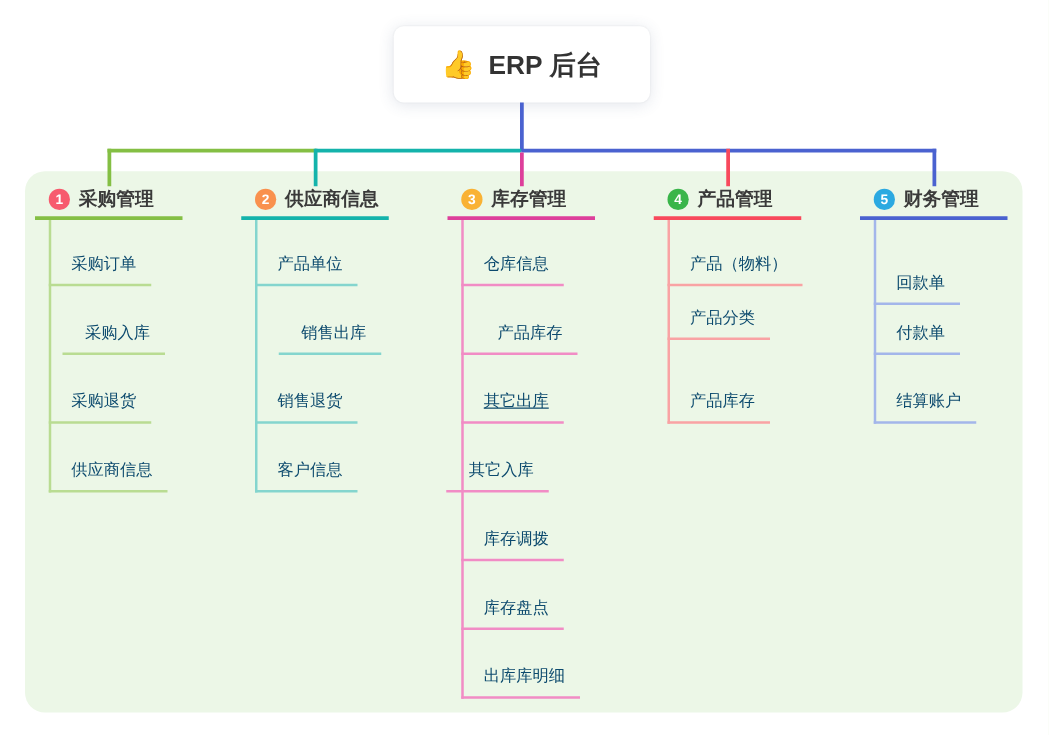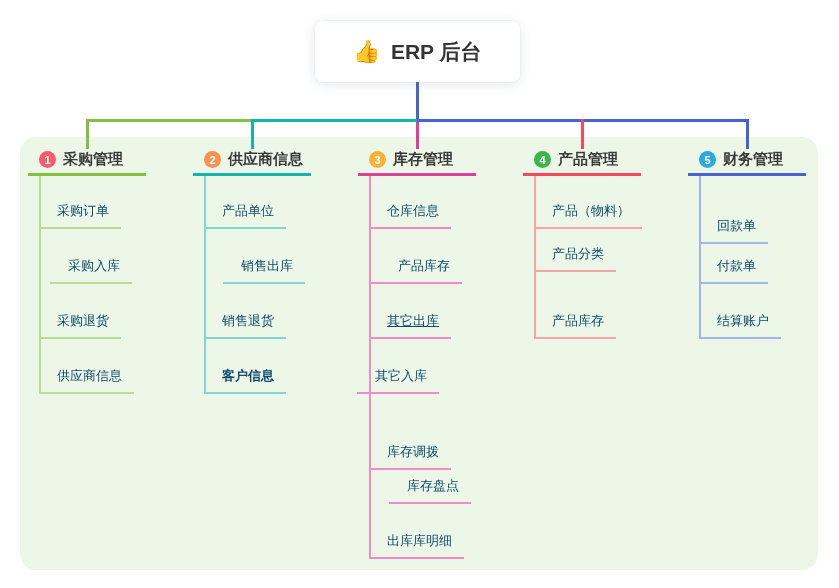--- a/index.html
+++ b/index.html
@@ -82,32 +82,32 @@
     <div class="abs child-item" style="left: 39px; top: 312px; border-bottom-color: rgb(185, 220, 146);">采购退货</div>
     <div class="abs child-item" style="left: 39px; top: 367px; border-bottom-color: rgb(185, 220, 146);">供应商信息</div>
     <div class="abs branch-header" style="left: 193px; border-bottom-color: rgb(20, 179, 171);">
       <span class="badge" style="background: rgb(249, 145, 78);">2</span>
       <span>供应商信息</span>
     </div>
     <div class="abs childline" style="left: 204px; top: 176px; height: 218px; background: rgb(132, 213, 206);"></div>
     <div class="abs child-item" style="left: 204px; top: 202px; border-bottom-color: rgb(132, 213, 206);">产品单位</div>
     <div class="abs child-item" style="left: 204px; top: 257px; border-bottom-color: rgb(132, 213, 206); margin-left: 19px;">销售出库</div>
     <div class="abs child-item" style="left: 204px; top: 312px; border-bottom-color: rgb(132, 213, 206);">销售退货</div>
-    <div class="abs child-item" style="left: 204px; top: 367px; border-bottom-color: rgb(132, 213, 206); font-weight: bold;">客户信息</div>
+    <div class="abs child-item" style="left: 204px; top: 367px; border-bottom-color: rgb(132, 213, 206);">客户信息</div>
     <div class="abs branch-header" style="left: 358px; border-bottom-color: rgb(221, 63, 155);">
       <span class="badge" style="background: rgb(249, 178, 52);">3</span>
       <span>库存管理</span>
     </div>
     <div class="abs childline" style="left: 369px; top: 176px; height: 383px; background: rgb(241, 140, 197);"></div>
     <div class="abs child-item" style="left: 369px; top: 202px; border-bottom-color: rgb(241, 140, 197);">仓库信息</div>
     <div class="abs child-item" style="left: 369px; top: 257px; border-bottom-color: rgb(241, 140, 197); padding-left: 29px;">产品库存</div>
     <div class="abs child-item" style="left: 369px; top: 312px; border-bottom-color: rgb(241, 140, 197); text-decoration: underline;">其它出库</div>
     <div class="abs child-item" style="left: 357px; top: 367px; border-bottom-color: rgb(241, 140, 197);">其它入库</div>
-    <div class="abs child-item" style="left: 369px; top: 422px; border-bottom-color: rgb(241, 140, 197); margin-top: 21px;">库存调拨</div>
-    <div class="abs child-item" style="left: 389px; top: 477px; border-bottom-color: rgb(241, 140, 197);">库存盘点</div>
+    <div class="abs child-item" style="left: 369px; top: 422px; border-bottom-color: rgb(241, 140, 197);">库存调拨</div>
+    <div class="abs child-item" style="left: 369px; top: 477px; border-bottom-color: rgb(241, 140, 197);">库存盘点</div>
     <div class="abs child-item" style="left: 369px; top: 532px; border-bottom-color: rgb(241, 140, 197);">出库库明细</div>
     <div class="abs branch-header" style="left: 523px; border-bottom-color: rgb(248, 73, 92);">
       <span class="badge" style="background: rgb(58, 181, 74);">4</span>
       <span>产品管理</span>
     </div>
     <div class="abs childline" style="left: 534px; top: 176px; height: 163px; background: rgb(249, 163, 164);"></div>
     <div class="abs child-item" style="left: 534px; top: 202px; border-bottom-color: rgb(249, 163, 164);">产品（物料）</div>
     <div class="abs child-item" style="left: 534px; top: 245px; border-bottom-color: rgb(249, 163, 164);">产品分类</div>
     <div class="abs child-item" style="left: 534px; top: 312px; border-bottom-color: rgb(249, 163, 164);">产品库存</div>
     <div class="abs branch-header" style="left: 688px; border-bottom-color: rgb(74, 98, 208);">

